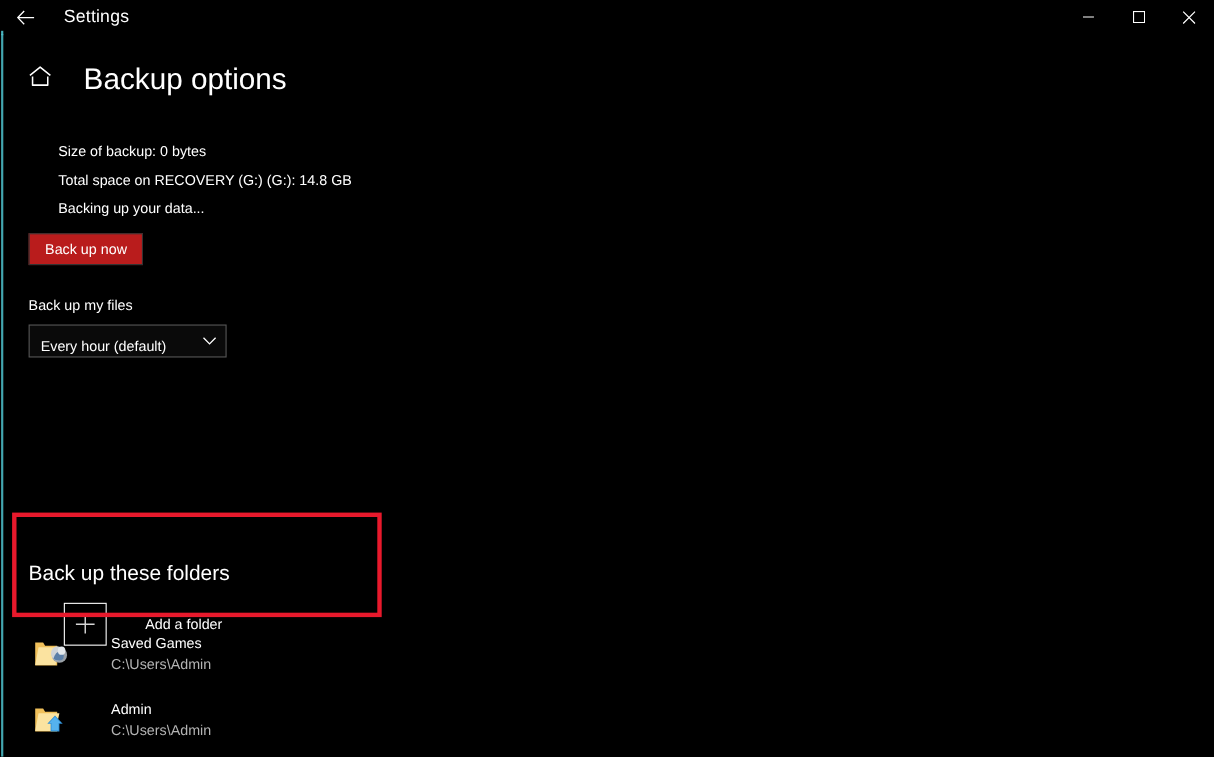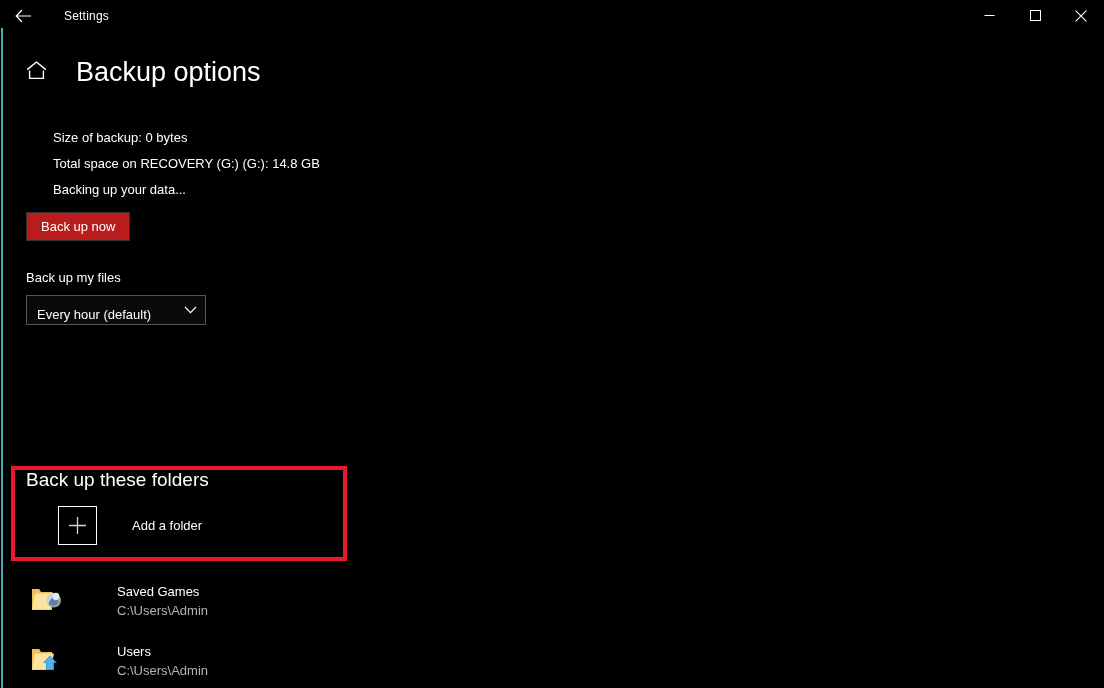--- a/index.html
+++ b/index.html
@@ -31,23 +31,23 @@
   .tb-back {
     width: 46px;
     height: 31px;
     display: flex;
     align-items: center;
     justify-content: center;
   }
   .tb-back svg { display: block; }
 
   .tb-title {
-    font-size: 12px;
-    color: #ffffff;
-    margin-left: 18px;
+    font-size: 16px;
+    color: #ffffff;
+    margin-left: 12px;
     letter-spacing: 0.2px;
   }
 
   .tb-spacer { flex: 1 1 auto; }
 
   .tb-btn {
     width: 46px;
     height: 31px;
     display: flex;
     align-items: center;
@@ -186,20 +186,21 @@
     height: 95px;
     border: 4px solid #e8192c;
     pointer-events: none;
   }
 
   .folders-heading {
     font-size: 19px;
     font-weight: 400;
     color: #ffffff;
     line-height: 24px;
+    margin-top: 42px;
   }
 
   .add-folder-row {
     display: flex;
     align-items: center;
     margin-top: 14px;
     height: 39px;
     padding-left: 32px;
   }
   .plus-box {
@@ -220,24 +221,23 @@
   
   .folder-list {
     position: absolute;
     top: 568px;
     left: 26px;
     width: 1040px;
   }
 
   .folder-item {
     display: flex;
-    align-items: flex-end;
+    align-items: center;
     height: 52px;
     margin-bottom: 8px;
-    gap: 16px;
   }
   .folder-icon-wrap {
     width: 42px;
     height: 42px;
     display: flex;
     align-items: center;
     justify-content: center;
     flex: 0 0 auto;
   }
   .folder-text {
@@ -370,18 +370,18 @@
   <div class="folder-item">
     <div class="folder-icon-wrap">
       <svg width="34" height="30" viewBox="0 0 34 30">
         <path d="M2 5 L2 26 L22 26 L22 8 L11 8 L9.2 5 Z" fill="#f0c05a"></path>
         <path d="M5 9.5 L24 9.5 L20.5 25.5 L2 25.5 Z" fill="#fbe3a0"></path>
         <path d="M16 26 L16 19 L13 19 L20 11.5 L27 19 L24 19 L24 26 Z" fill="#2e8fd6"></path>
         <path d="M16.8 25.2 L16.8 18.2 L14.6 18.2 L20 12.6 L25.4 18.2 L23.2 18.2 L23.2 25.2 Z" fill="#55b2ee"></path>
       </svg>
     </div>
     <div class="folder-text">
-      <div class="folder-name">Users</div>
+      <div class="folder-name">Admin</div>
       <div class="folder-path">C:\Users\Admin</div>
     </div>
   </div>
 
 </div>
 
 </body></html>

